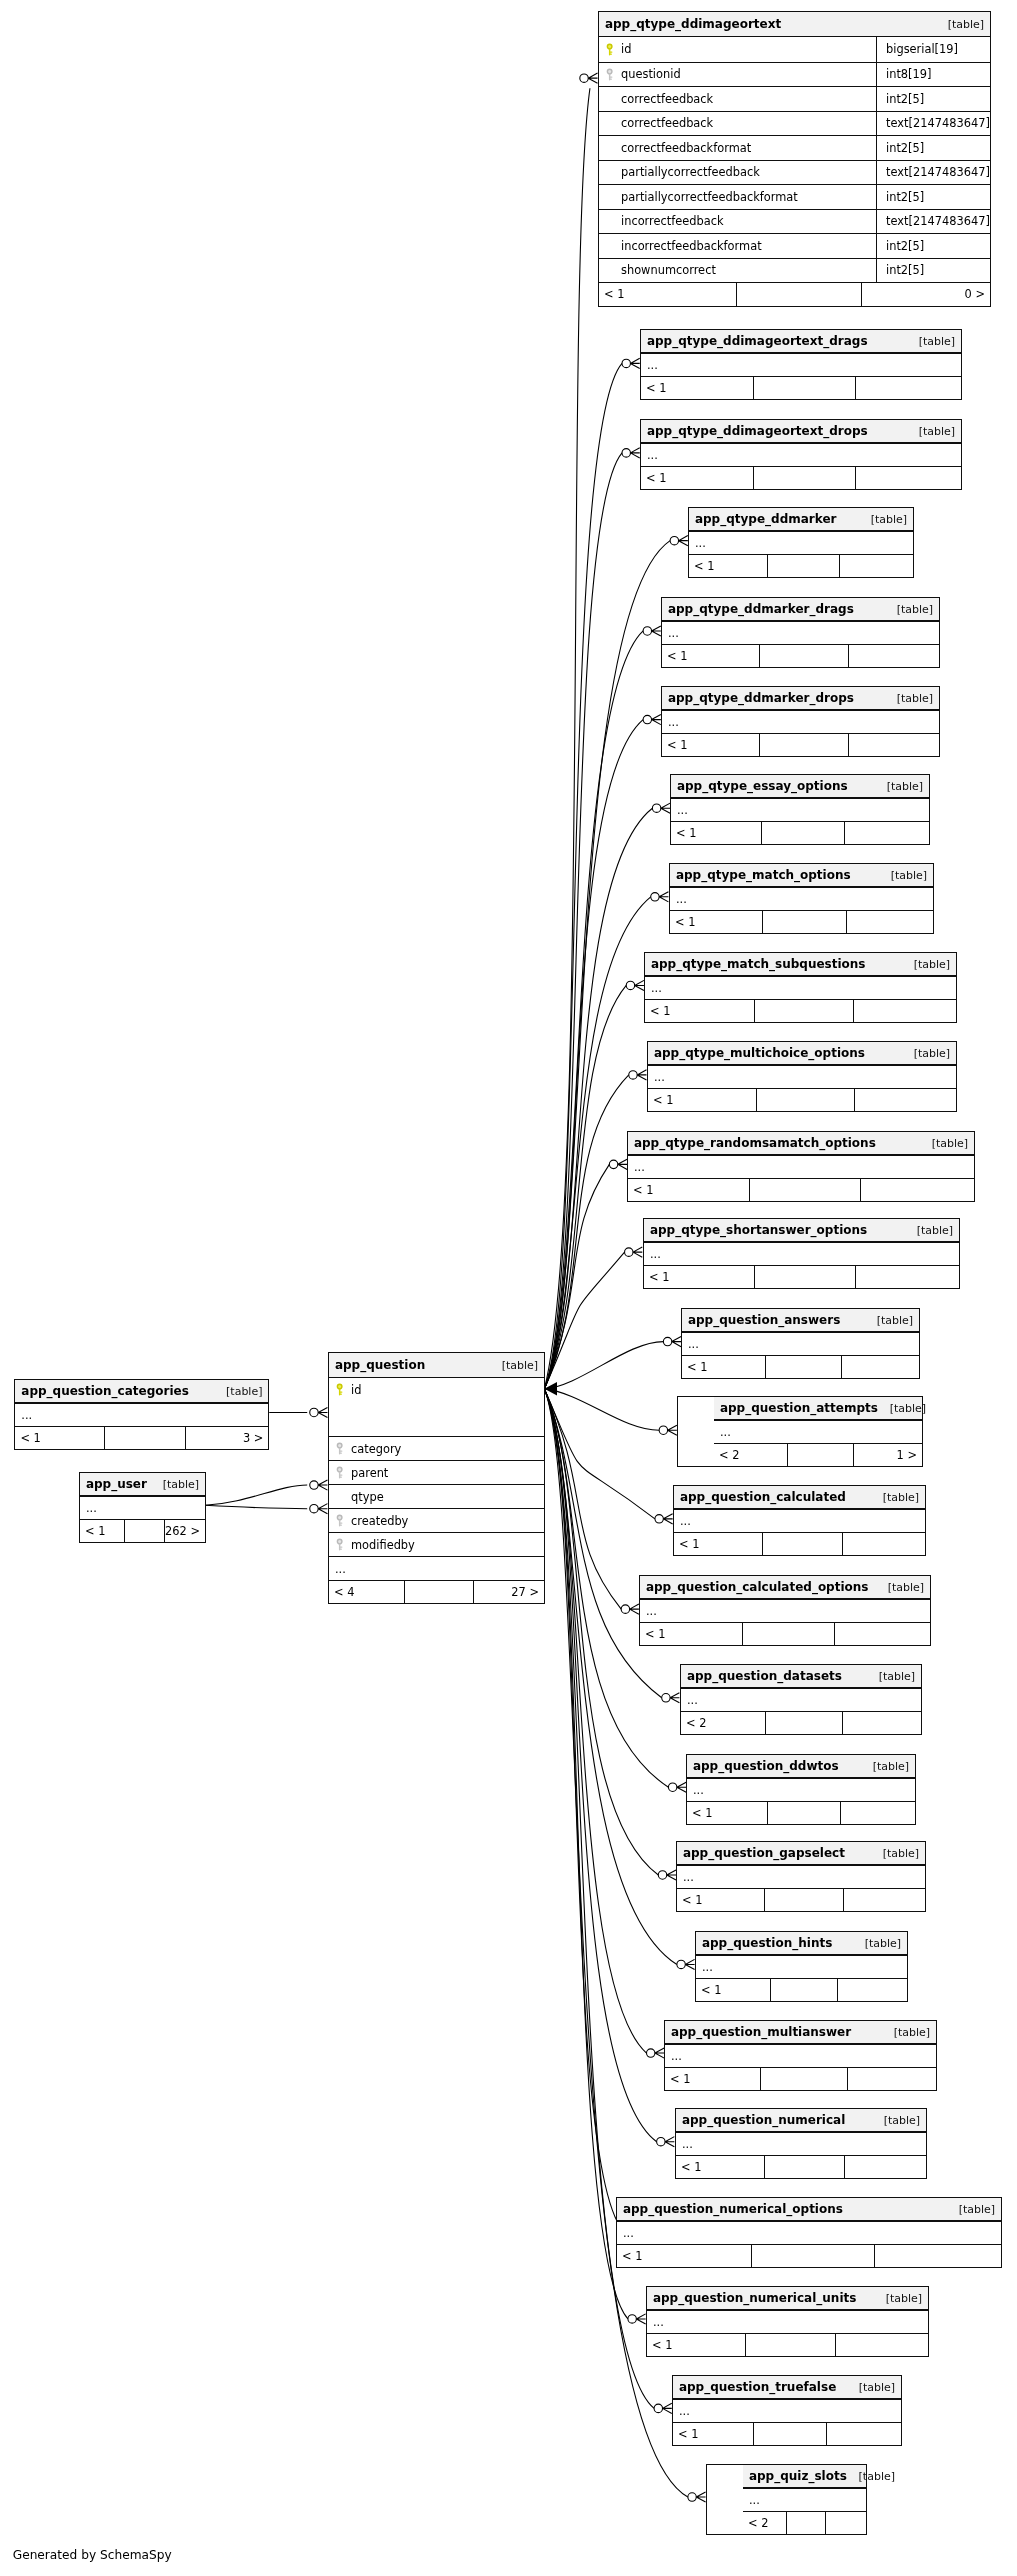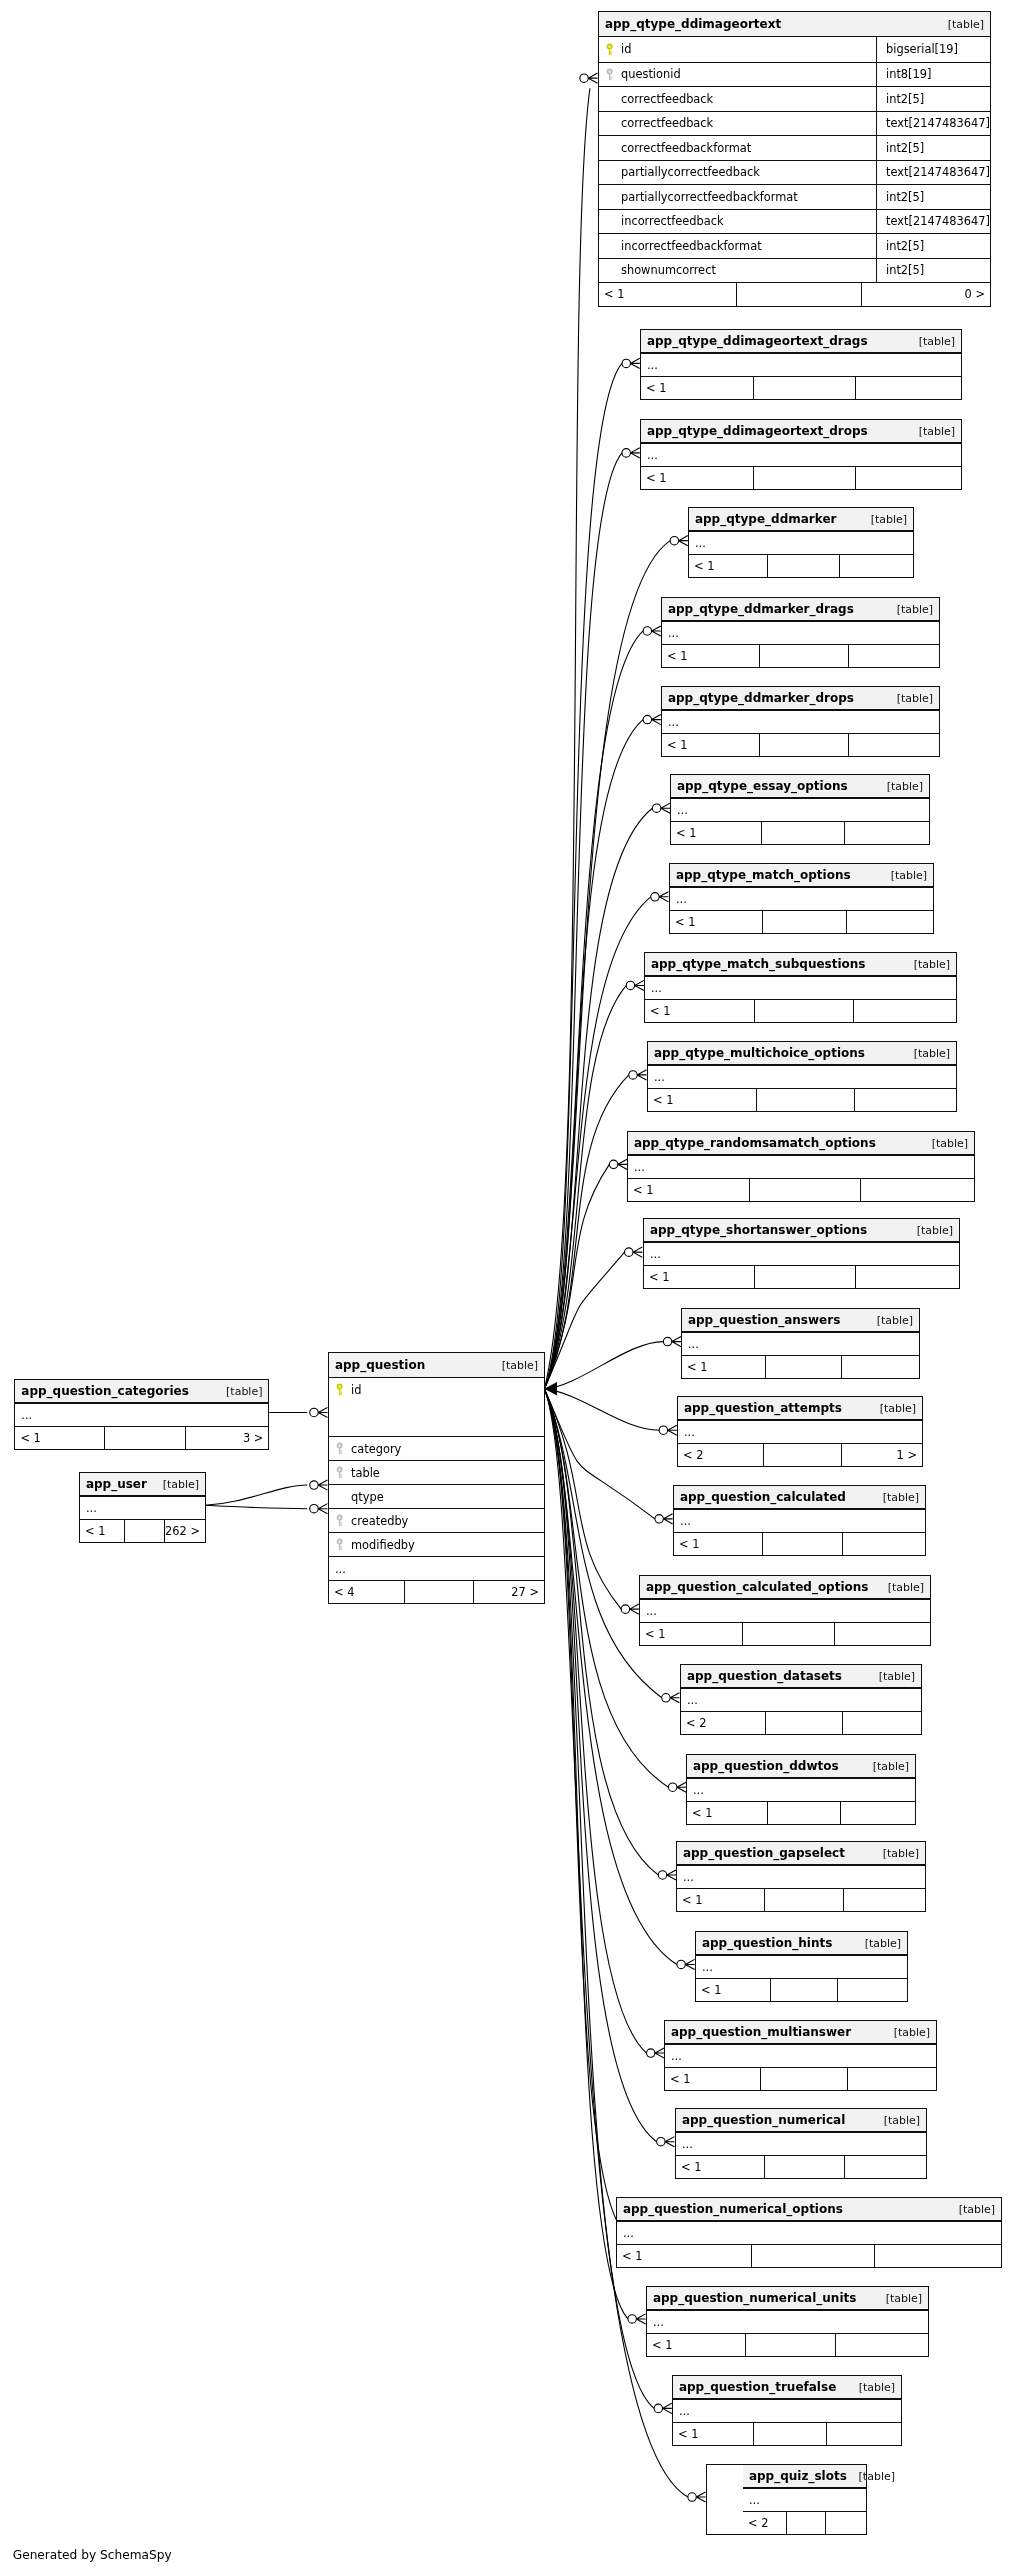--- a/index.html
+++ b/index.html
@@ -236,21 +236,21 @@
         </div>
         <div class="tbl-row rowrel" style="height: 24px;">
           <span class="keywrap">
             <svg class="key fk" width="9.3" height="13.5" viewBox="0 0 11 16">
               <circle cx="5.5" cy="4.2" r="2.7"></circle>
               <line x1="5.5" y1="7" x2="5.5" y2="14"></line>
               <line x1="5.5" y1="10.8" x2="8" y2="10.8"></line>
               <line x1="5.5" y1="13.2" x2="7.4" y2="13.2"></line>
             </svg>
           </span>
-          <span class="cname">table</span>
+          <span class="cname">parent</span>
         </div>
         <div class="tbl-row rowrel" style="height: 24px;">
           <span class="cname">qtype</span>
         </div>
         <div class="tbl-row rowrel" style="height: 24px;">
           <span class="keywrap">
             <svg class="key fk" width="9.3" height="13.5" viewBox="0 0 11 16">
               <circle cx="5.5" cy="4.2" r="2.7"></circle>
               <line x1="5.5" y1="7" x2="5.5" y2="14"></line>
               <line x1="5.5" y1="10.8" x2="8" y2="10.8"></line>
@@ -473,21 +473,21 @@
         </div>
         <div class="tbl-row">
           <span class="ellip">...</span>
         </div>
         <div class="tbl-footer">
           <div class="fc fc1">&lt; 1</div>
           <div class="fc fc2"></div>
           <div class="fc fc3"></div>
         </div>
       </div>
-      <div class="tbl" style="left: 677px; top: 1396px; width: 246px;">
+      <div class="tbl" style="left: 677px; top: 1396px; width: 246px; padding-left: 36px;">
         <div class="tbl-header">
           <span class="tname">app_question_attempts</span>
           <span class="badge">[table]</span>
         </div>
         <div class="tbl-row">
           <span class="ellip">...</span>
         </div>
         <div class="tbl-footer">
           <div class="fc fc1">&lt; 2</div>
           <div class="fc fc2"></div>

